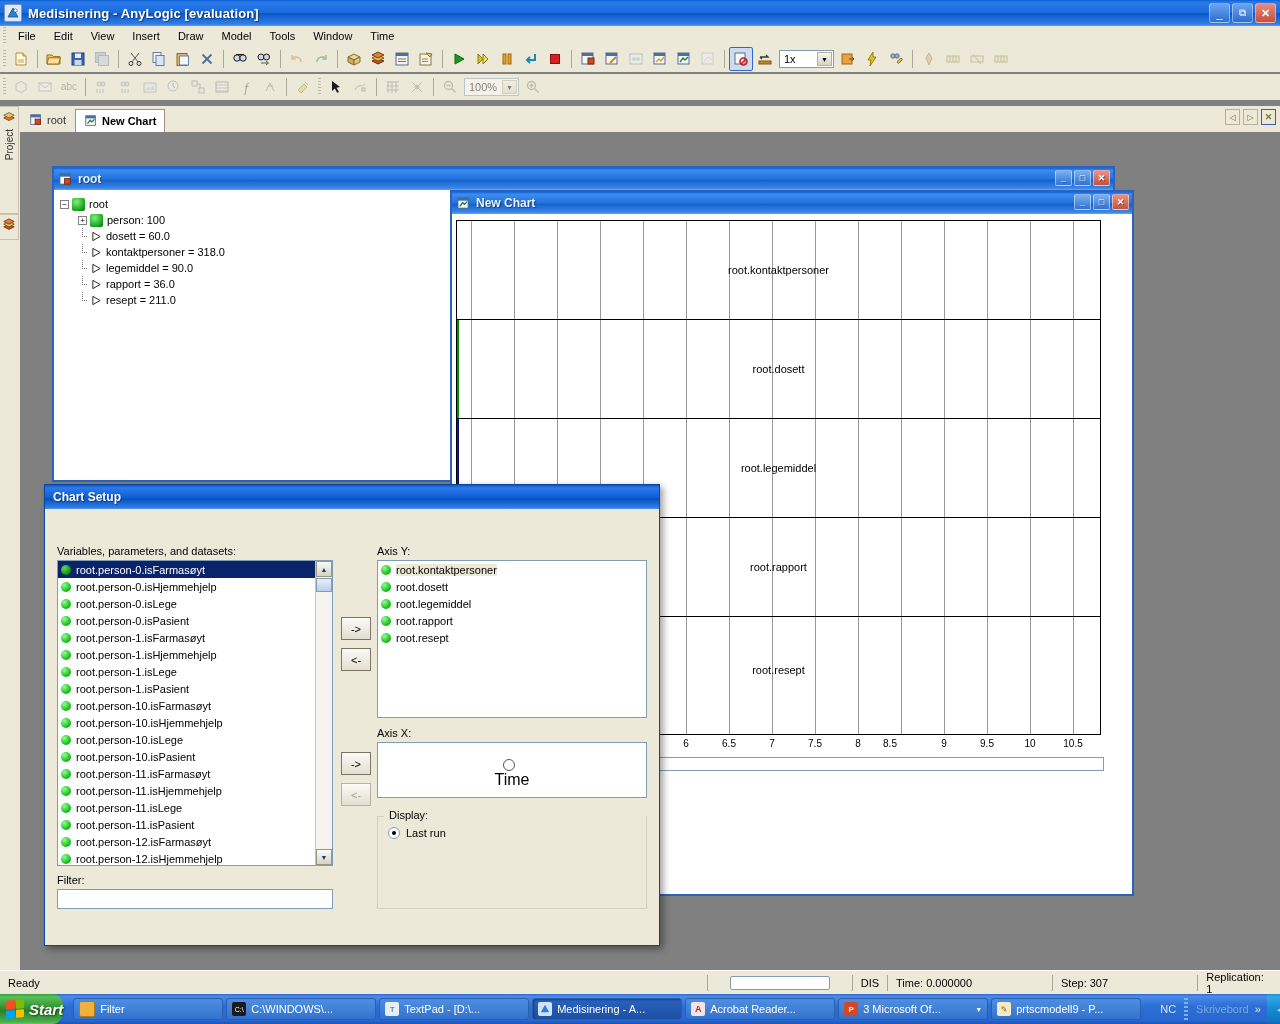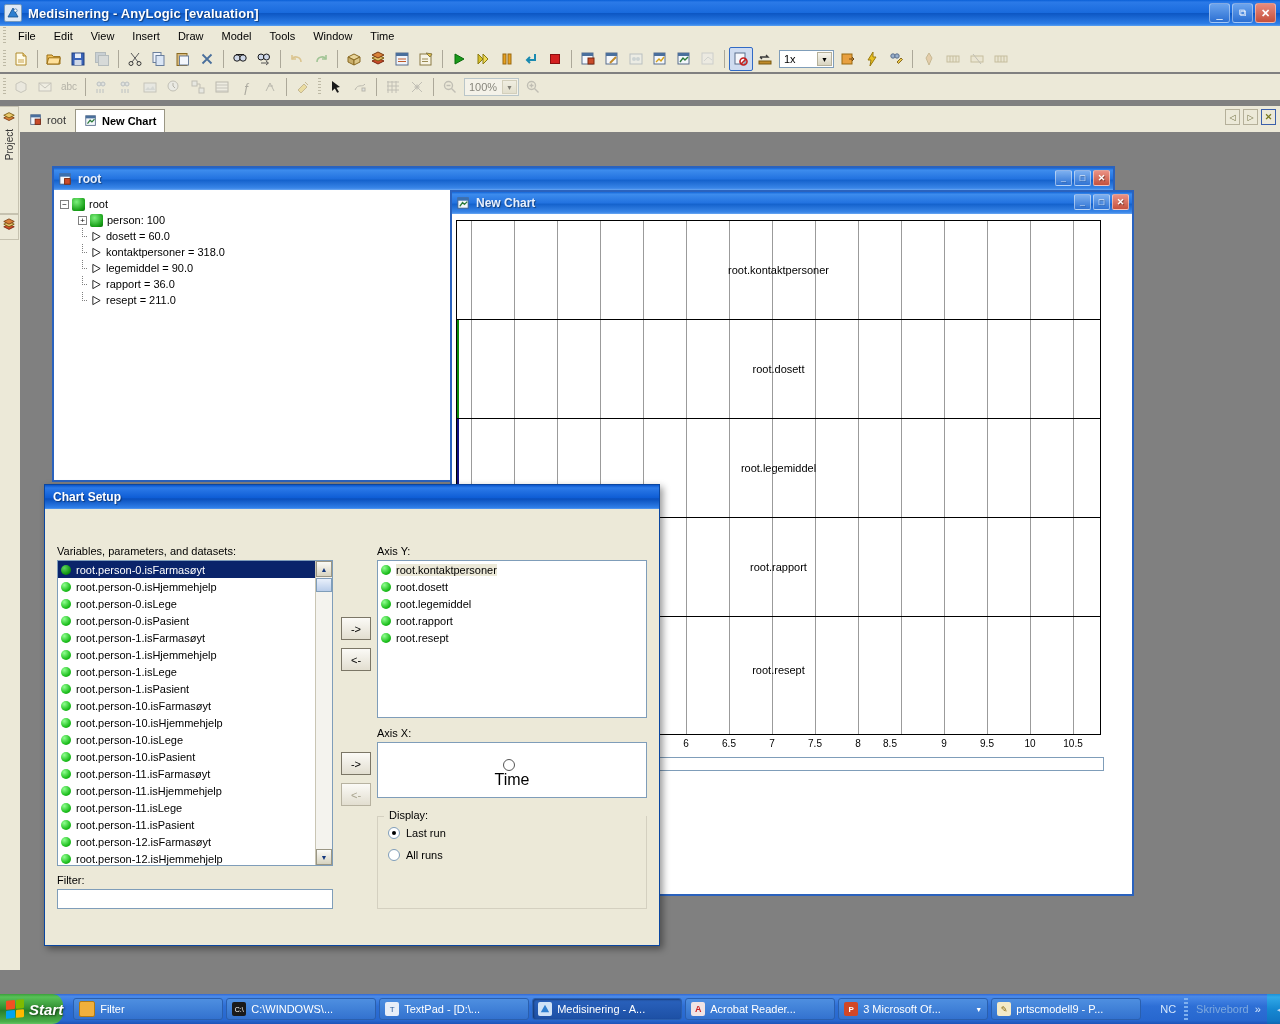--- a/index.html
+++ b/index.html
@@ -1135,30 +1135,41 @@
         </div>
 
         <div class="group" style="margin-top:18px;width:270px;height:93px;">
           <span class="group-legend">Display:</span>
           <div class="radio-row">
             <span class="radio">
                 <span class="dotin"></span>
               </span>
             <span>Last run</span>
           </div>
-          <div class="radio-row">
-            <span class="radio"></span>
-            <span>All runs</span>
-          </div>
         </div>
 
       </div>
     </div>
   </div>
 
+  <div class="statusbar">
+    <div class="sb-cell" style="width:700px;">Ready</div>
+    <div class="sb-div"></div>
+    <div class="sb-cell" style="width:130px;justify-content:center;">
+      <div class="sb-progress"></div>
+    </div>
+    <div class="sb-div"></div>
+    <div class="sb-cell">DIS</div>
+    <div class="sb-div"></div>
+    <div class="sb-cell" style="width:150px;">Time: 0.000000</div>
+    <div class="sb-div"></div>
+    <div class="sb-cell" style="width:130px;">Step: 307</div>
+    <div class="sb-div"></div>
+    <div class="sb-cell">Replication: 1</div>
+  </div>
 
   <div class="taskbar">
     <div class="startbtn">
       <span class="startlogo">
         <i style="background:#f25022;"></i>
           <i style="background:#7fba00;"></i>
         <i style="background:#00a4ef;"></i>
           <i style="background:#ffb900;"></i>
       </span>
       <span class="starttxt">Start</span>

